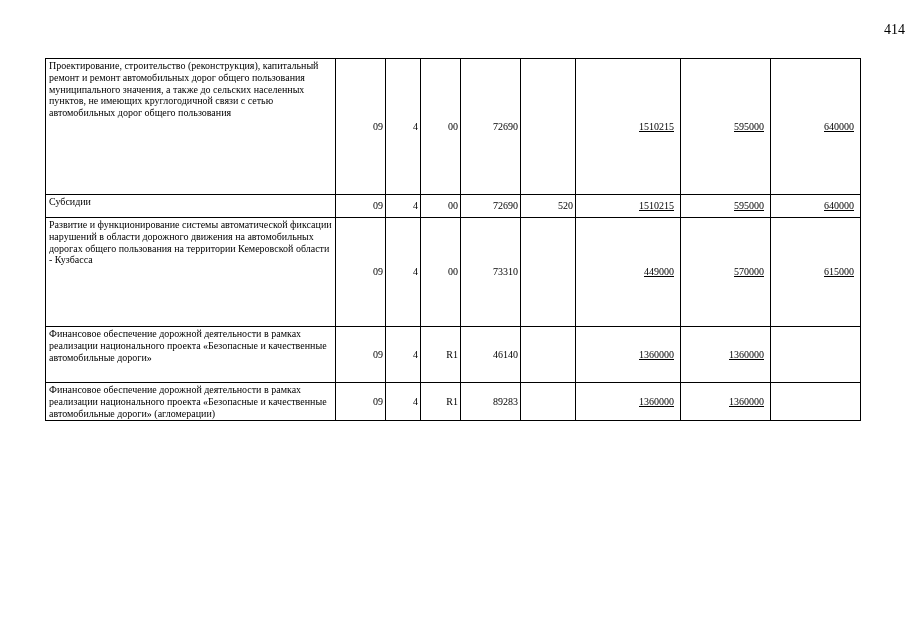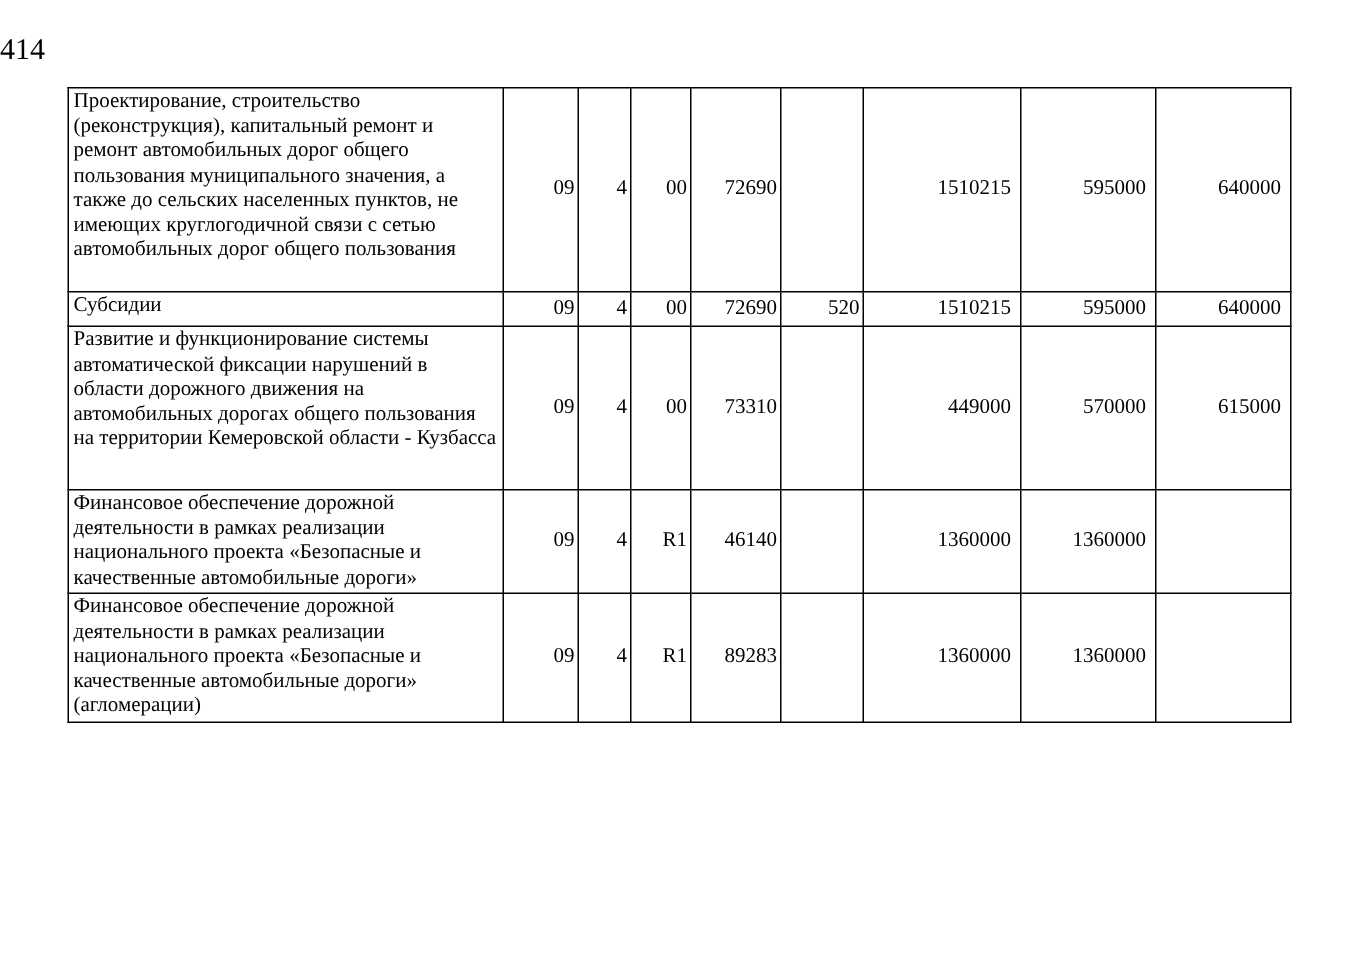--- a/index.html
+++ b/index.html
@@ -16,51 +16,52 @@
     width: 905px;
     height: 640px;
     background: #ffffff;
     overflow: hidden;
   }
   .page-number {
     position: absolute;
     top: 22px;
     left: 0;
     width: 905px;
-    text-align: left;
-    font-size: 20px;
+    text-align: right;
+    font-size: 14px;
   }
   table.budget-table {
     position: absolute;
     left: 45px;
     top: 58px;
     width: 815px;
     border-collapse: collapse;
     table-layout: fixed;
-    font-size: 14px;
+    font-size: 10px;
     line-height: 1.18;
   }
   table.budget-table td {
     border: 1px solid #000000;
     overflow: hidden;
   }
   td.name {
     text-align: left;
     vertical-align: top;
     padding: 1px 3px 1px 3px;
   }
   td.code {
     text-align: right;
     vertical-align: middle;
     padding: 1px 2px;
   }
   td.amount {
     text-align: right;
     vertical-align: middle;
     padding: 1px 6px 1px 2px;
+    text-decoration: underline;
   }
   
   tr:nth-child(1) td { height: 133px; }
   tr:nth-child(2) td { height: 20px; }
   tr:nth-child(3) td { height: 106px; }
   tr:nth-child(4) td { height: 53px; }
   tr:nth-child(5) td { height: 20px; }
   tr:nth-child(6) td { height: 74px; }
   tr:nth-child(7) td { height: 95px; }
 </style>

